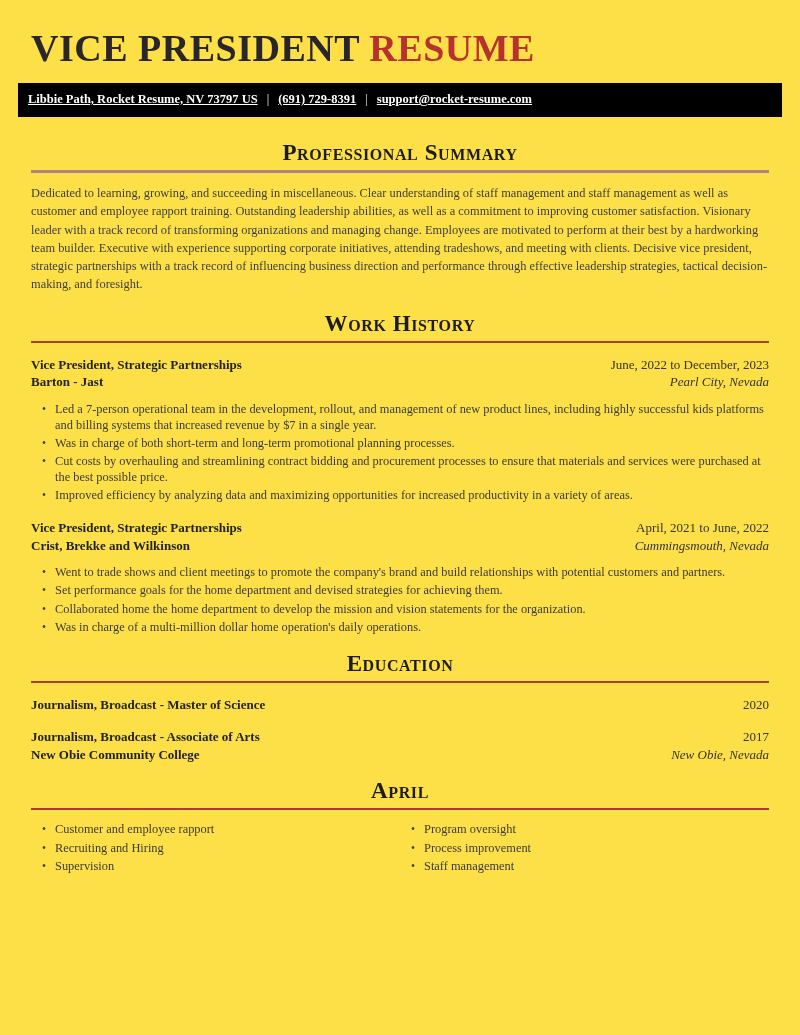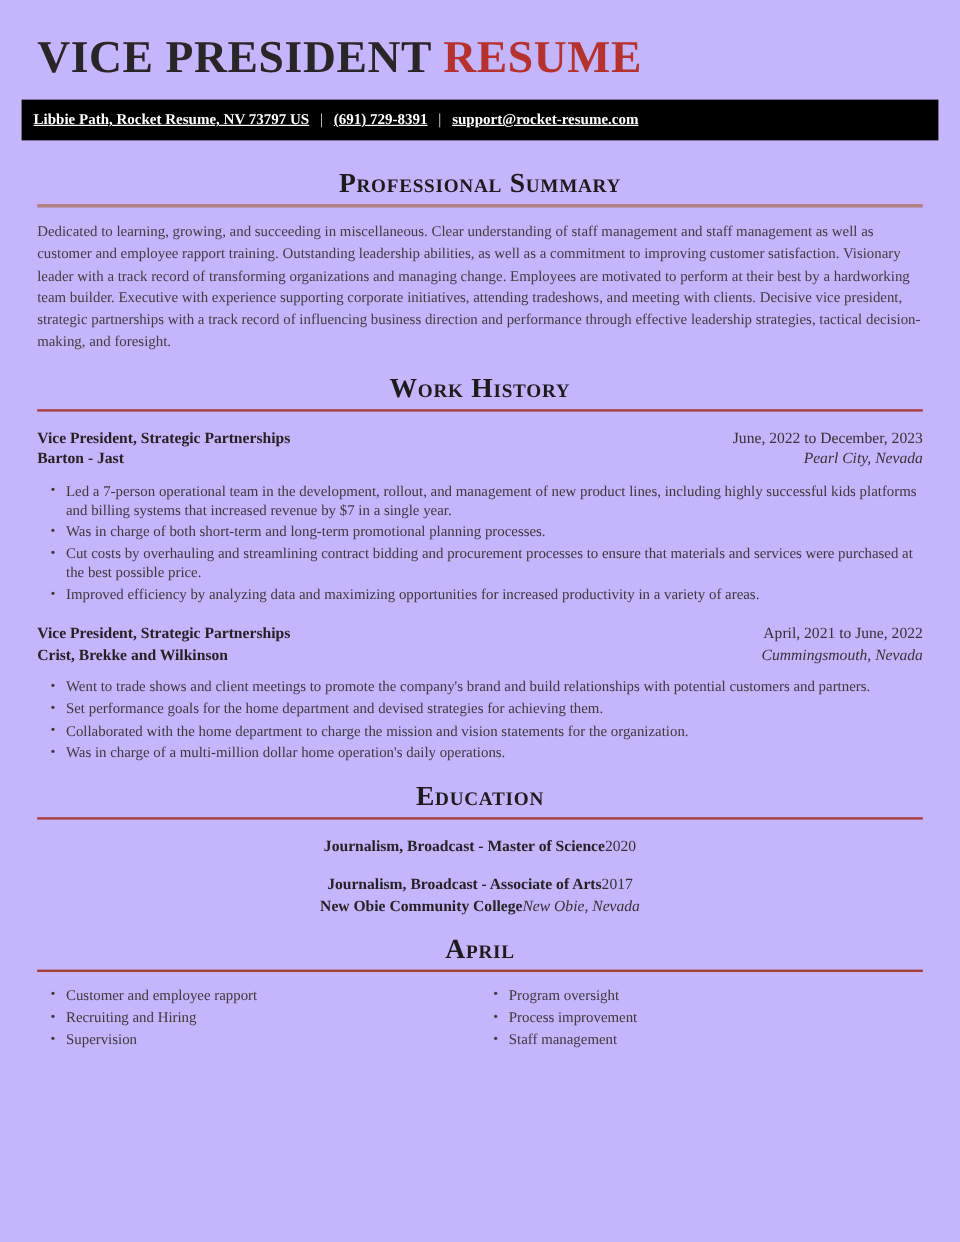--- a/index.html
+++ b/index.html
@@ -5,21 +5,21 @@
   * { box-sizing: border-box; margin: 0; padding: 0; }
   html, body { background: #ffffff; }
   body {
     width: 800px; height: 1035px;
     font-family: "Liberation Serif", "DejaVu Serif", serif;
     color: #3b3b3b;
     overflow: hidden;
   }
   .page {
     width: 800px; height: 1035px;
-    background: #c4b5fd;
+    background: #fde047;
     padding: 26px 31px 0 31px;
   }
   
   .title {
     font-size: 38px;
     line-height: 44px;
     font-weight: 700;
     color: #2a2627;
     letter-spacing: 0.5px;
     white-space: nowrap;
@@ -99,21 +99,21 @@
     content: "\2022";
     position: absolute;
     left: -13px;
     top: 0;
     font-size: 11.5px;
     color: #3b3b3b;
   }
   
   .edu { margin-top: 13px; }
   .edu + .edu { margin-top: 15px; }
-  .edu .row { line-height: 17.5px; justify-content: center; }
+  .edu .row { line-height: 17.5px; }
   .edu-degree, .edu-school { font-weight: 700; color: #232323; }
   .edu-year { color: #333333; }
   .edu-location { font-style: italic; color: #333333; }
   
   .skills-cols {
     display: flex;
     margin-top: 12px;
   }
   .skills-cols .col { width: 50%; }
   .skills-cols ul.bullets { margin-top: 0; }
@@ -159,21 +159,21 @@
         <span class="job-title">Vice President, Strategic Partnerships</span>
         <span class="job-dates">April, 2021 to June, 2022</span>
       </div>
       <div class="row">
         <span class="job-company">Crist, Brekke and Wilkinson</span>
         <span class="job-location">Cummingsmouth, Nevada</span>
       </div>
       <ul class="bullets">
         <li>Went to trade shows and client meetings to promote the company's brand and build relationships with potential customers and partners.</li>
         <li>Set performance goals for the home department and devised strategies for achieving them.</li>
-        <li>Collaborated with the home department to charge the mission and vision statements for the organization.</li>
+        <li>Collaborated home the home department to develop the mission and vision statements for the organization.</li>
         <li>Was in charge of a multi-million dollar home operation's daily operations.</li>
       </ul>
     </div>
   </section>
 
   <section class="sec-edu">
     <h2 class="sec-heading">Education</h2>
     <div class="rule"></div>
 
     <div class="edu">

